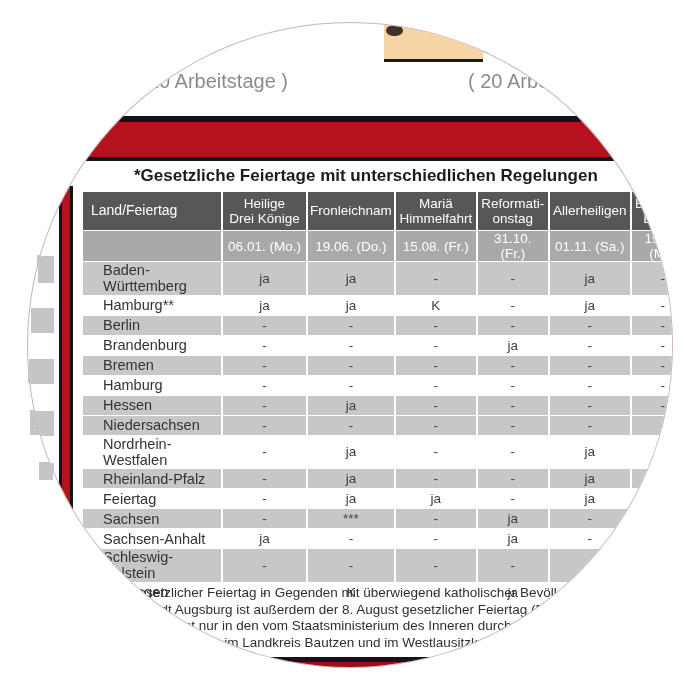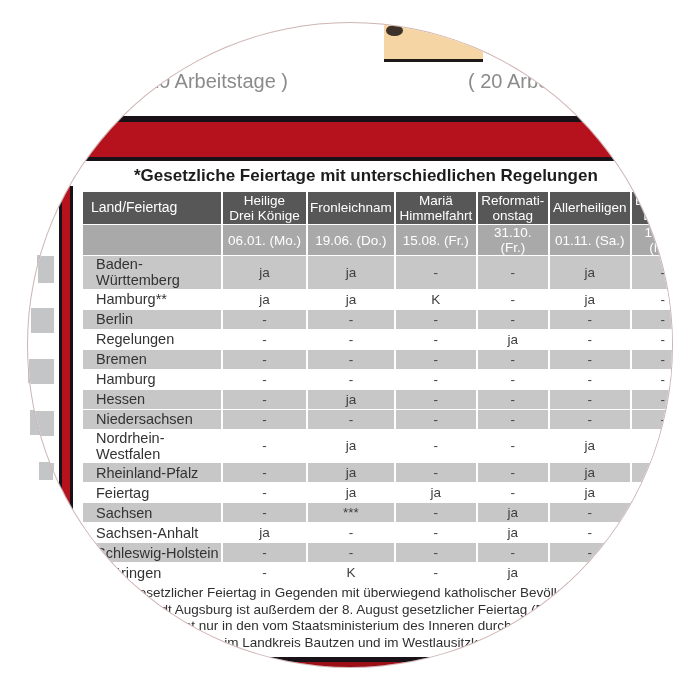--- a/index.html
+++ b/index.html
@@ -42,27 +42,27 @@
     position:absolute;left:0;width:700px;text-align:center;
     font-size:13.5px;color:var(--footnote-ink);white-space:nowrap;
   }
   
   .holiday-table-wrap{position:absolute;left:80px;top:190px;}
   table.holiday{border-collapse:separate;border-spacing:2px 1.5px;table-layout:fixed;}
   table.holiday td{
     box-sizing:border-box;padding:0 2px;overflow:hidden;
     font-size:13.5px;text-align:center;vertical-align:middle;white-space:pre-line;line-height:1.12;
   }
-  td.hdr{background:var(--header-gray);color:#ffffff;height:32px;}
+  td.hdr{background:var(--header-gray);color:#ffffff;height:38px;}
   td.hdr.land{ text-align:left;padding-left:8px;font-size:14px;}
   td.date{background:var(--date-gray);color:#ffffff;height:19px;white-space:nowrap;}
   td.cell{height:19px;color:var(--value-ink);font-size:14px;white-space:nowrap;}
   tr.odd td.cell{background:var(--row-gray);}
   tr.even td.cell{background:#ffffff;}
-  td.cell.land{text-align:left;padding-left:13px;font-size:14.5px;color:var(--land-ink);}
+  td.cell.land{text-align:left;padding-left:20px;font-size:14.5px;color:var(--land-ink);}
 </style>
 </head>
 <body style="--red: #b5121d; --red-dark: #9c0f16; --line-black: #181218; --header-gray: #575757; --date-gray: #a9a9a9; --row-gray: #c7c7c7; --stripe-gray: #c3c5c7; --tan: #f6d5a4; --worktime-gray: #8b8b8b; --title-ink: #1c1c1c; --land-ink: #333333; --value-ink: #404040; --footnote-ink: #2f2f2f;">
 
 <div id="bg-stripes" class="abs">
     <div class="stripe" style="left: 37px; top: 255px; width: 16px; height: 27px;"></div>
     <div class="stripe" style="left: 30px; top: 307px; width: 23px; height: 25px;"></div>
     <div class="stripe" style="left: 28px; top: 358px; width: 25px; height: 25px;"></div>
     <div class="stripe" style="left: 30px; top: 410px; width: 23px; height: 25px;"></div>
     <div class="stripe" style="left: 39px; top: 462px; width: 14px; height: 18px;"></div>
@@ -141,21 +141,21 @@
             <tr class="odd">
               <td class="cell land">Berlin</td>
               <td class="cell">-</td>
               <td class="cell">-</td>
               <td class="cell">-</td>
               <td class="cell">-</td>
               <td class="cell">-</td>
               <td class="cell">-</td>
             </tr>
             <tr class="even">
-              <td class="cell land">Regelungen</td>
+              <td class="cell land">Brandenburg</td>
               <td class="cell">-</td>
               <td class="cell">-</td>
               <td class="cell">-</td>
               <td class="cell">ja</td>
               <td class="cell">-</td>
               <td class="cell">-</td>
             </tr>
             <tr class="odd">
               <td class="cell land">Bremen</td>
               <td class="cell">-</td>

